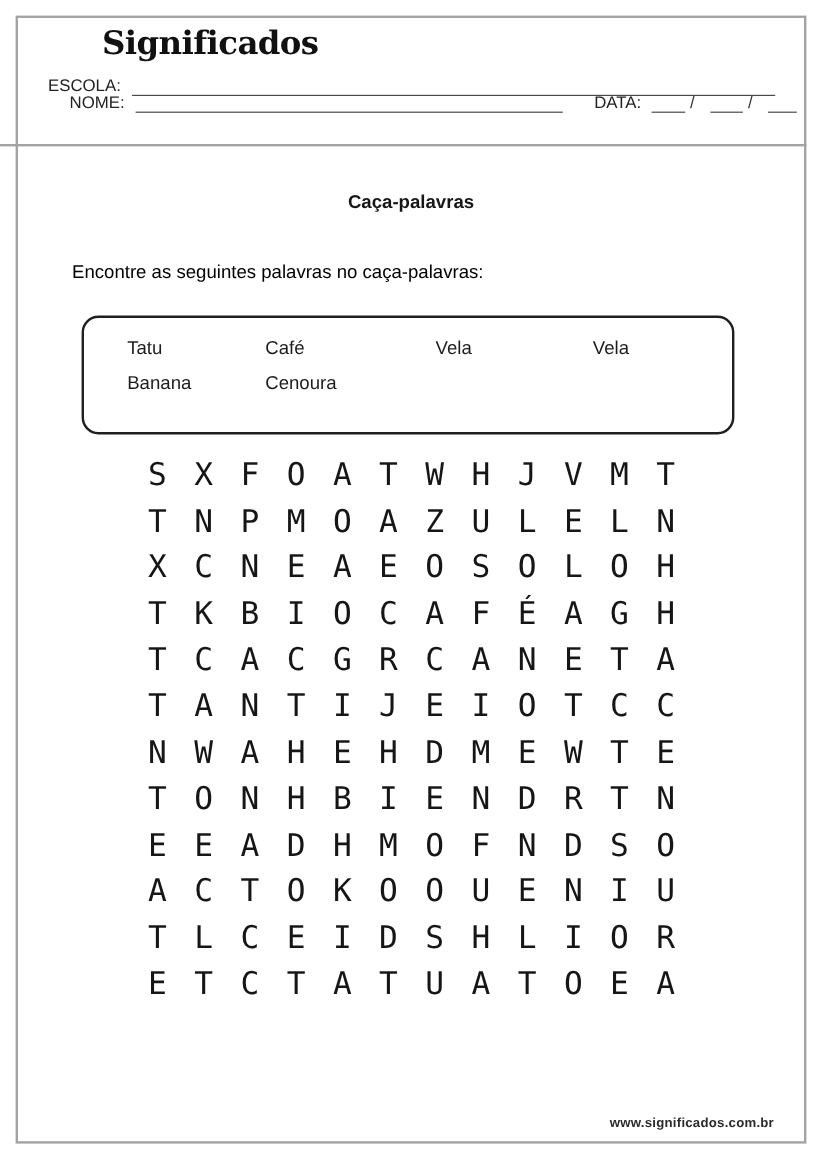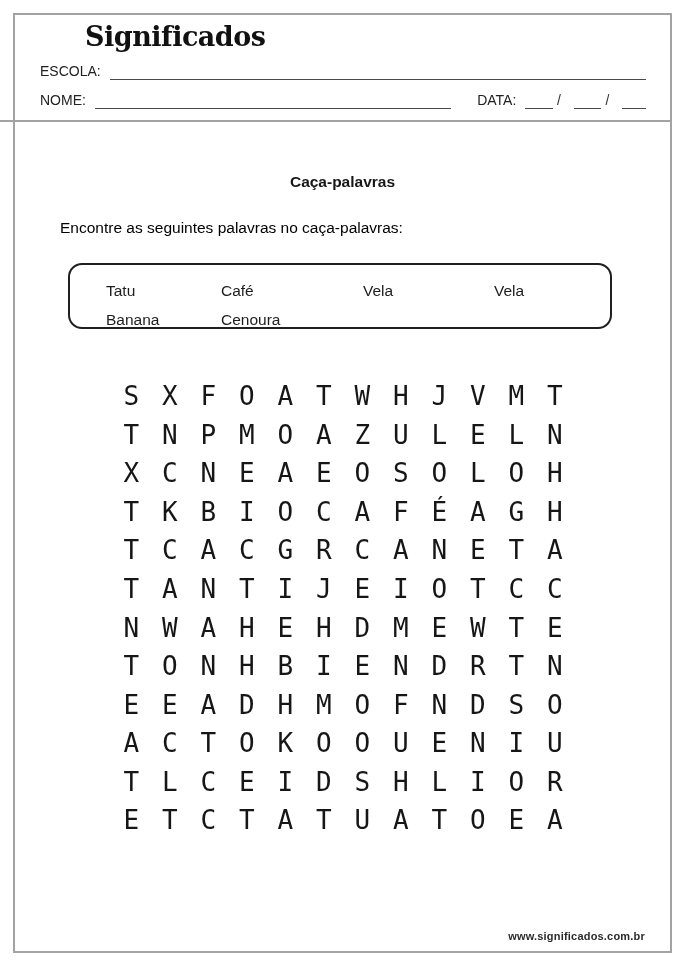--- a/index.html
+++ b/index.html
@@ -8,38 +8,38 @@
 
   .page-border { position: absolute; left: 13px; top: 13px; width: 659px; height: 940px;
     border: 2px solid #a3a3a3; background: #ffffff; }
 
   .logo { position: absolute; left: 38px; top: 21px;
     font-family: "DejaVu Serif", serif; font-weight: 900; font-size: 27px; letter-spacing: -0.5px; color: #111; margin-left: 47px; }
 
   .field-row { position: absolute; left: 40px; width: 606px; display: flex; align-items: flex-end;
     font-size: 14px; color: #222; }
   .row-escola { top: 62px; }
-  .row-nome  { top: 91px; }
+  .row-nome  { top: 76px; margin-left: 18px; }
   .label { white-space: nowrap; line-height: 18px; }
   .line { display: inline-block; border-bottom: 1.5px solid #4a4a4a; height: 16px; margin-left: 9px; }
   .line-flex { flex: 1; }
   .line-nome { width: 361px; }
   .data-label { margin-left: 26px; }
   .blank-sm { width: 28px; }
   .blank-sm2 { width: 24px; }
   .slash { margin: 0 4px; line-height: 17px; color: #333; }
 
   .divider { position: absolute; left: 0; top: 120px; width: 672px; height: 2px; background: #a3a3a3; }
 
-  .title { position: absolute; left: 13px; top: 173px; width: 659px; text-align: center;
+  .title { position: absolute; left: 13px; top: 160px; width: 659px; text-align: center;
     font-size: 15.5px; font-weight: bold; color: #171717; }
 
   .instructions { position: absolute; left: 60px; top: 219px; font-size: 15.5px; color: #000000; }
 
-  .word-box { position: absolute; left: 68px; top: 263px; width: 544px; height: 66px;
+  .word-box { position: absolute; left: 68px; top: 263px; width: 544px; height: 99px;
     border: 2px solid #1f1f1f; border-radius: 14px; background: #fff; }
   .word-grid { display: grid; grid-template-columns: 115px 142px 131px auto;
     padding: 11px 0 0 36px; font-size: 15.5px; color: #1d1d1d; }
   .word { line-height: 29px; }
 
   .letter-grid { position: absolute; left: 112px; top: 377px; display: grid;
     grid-template-columns: repeat(12, 38.5px); grid-auto-rows: 38.55px; }
   .cell { display: flex; align-items: center; justify-content: center;
     font-family: "DejaVu Sans Mono", monospace; font-size: 26px; color: #161616; }
 

